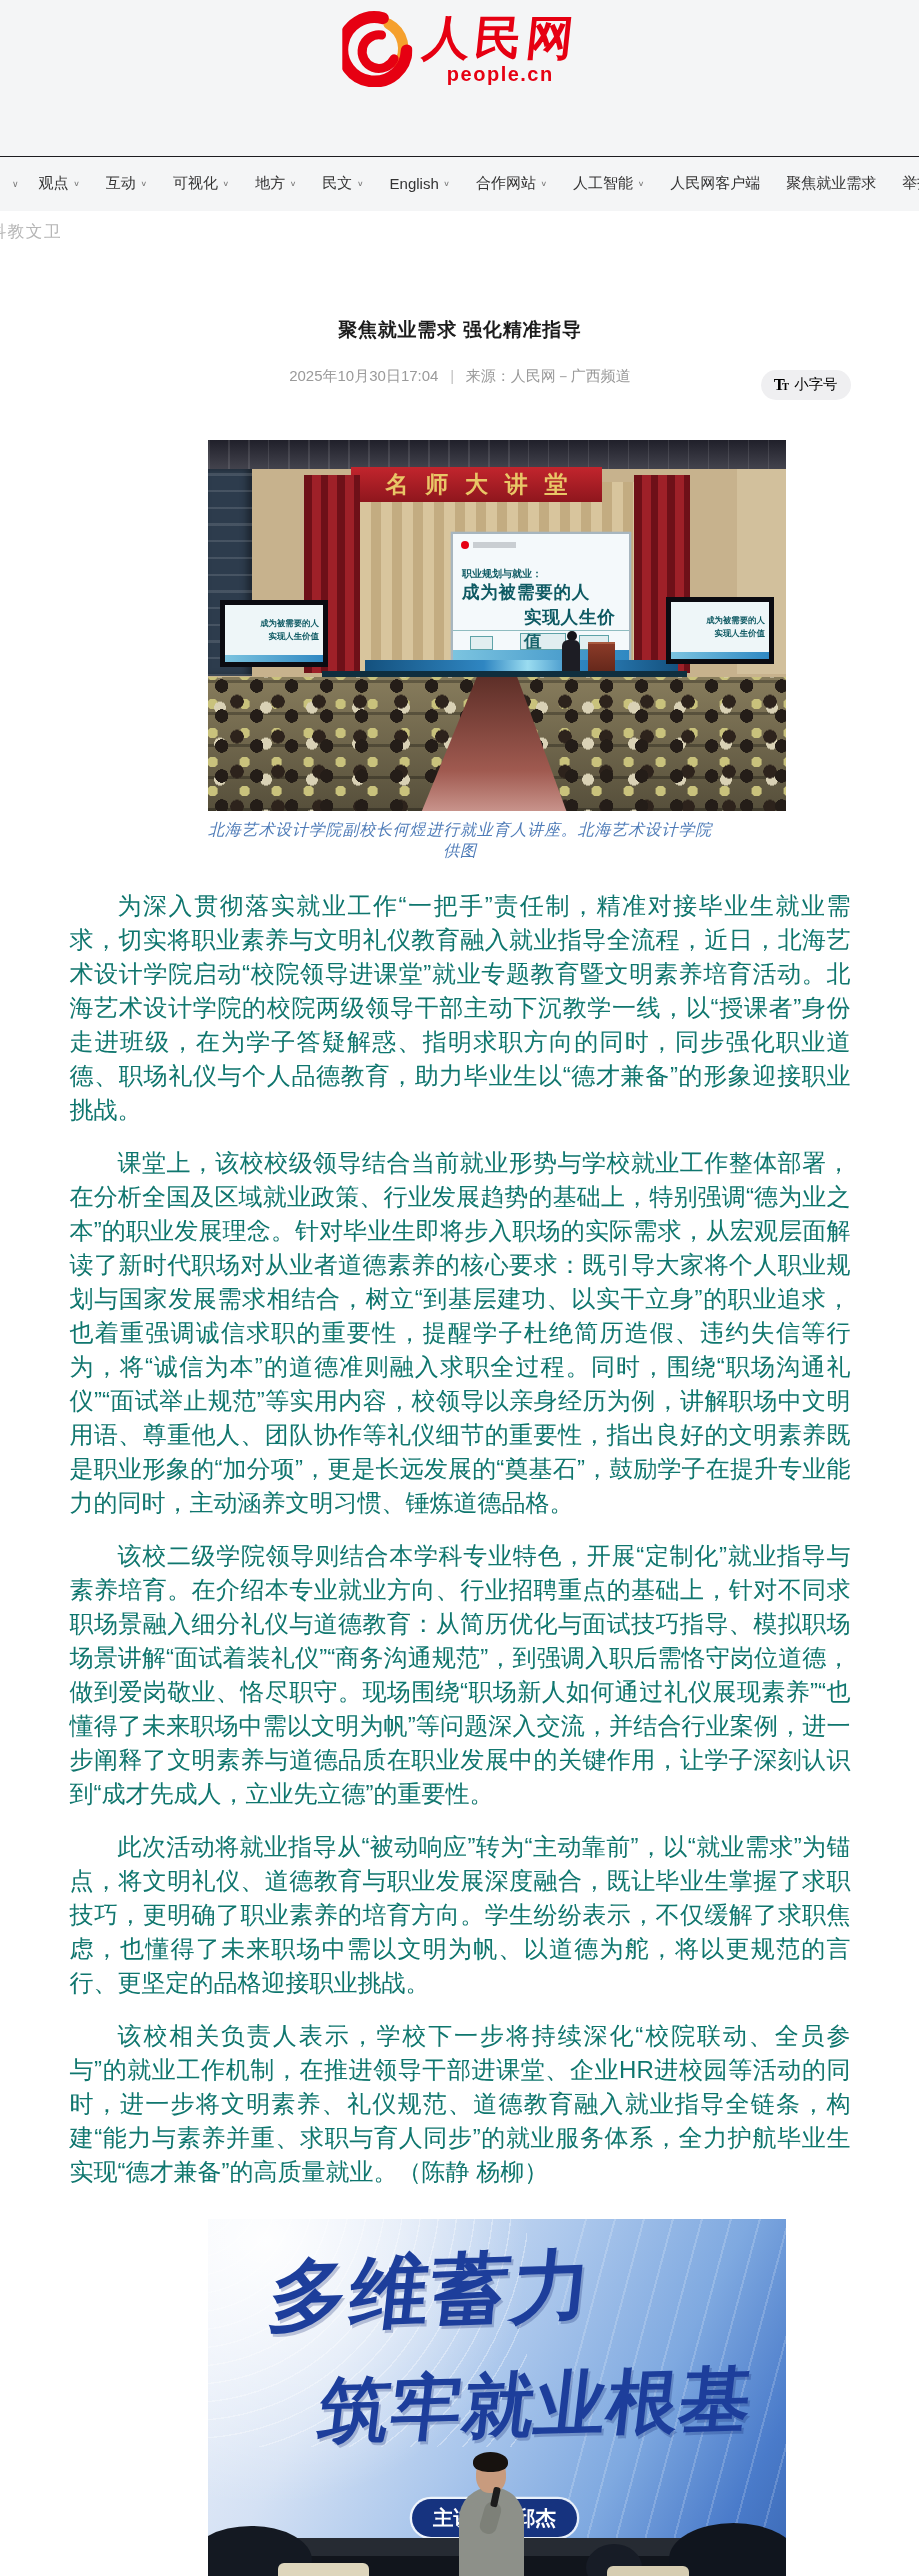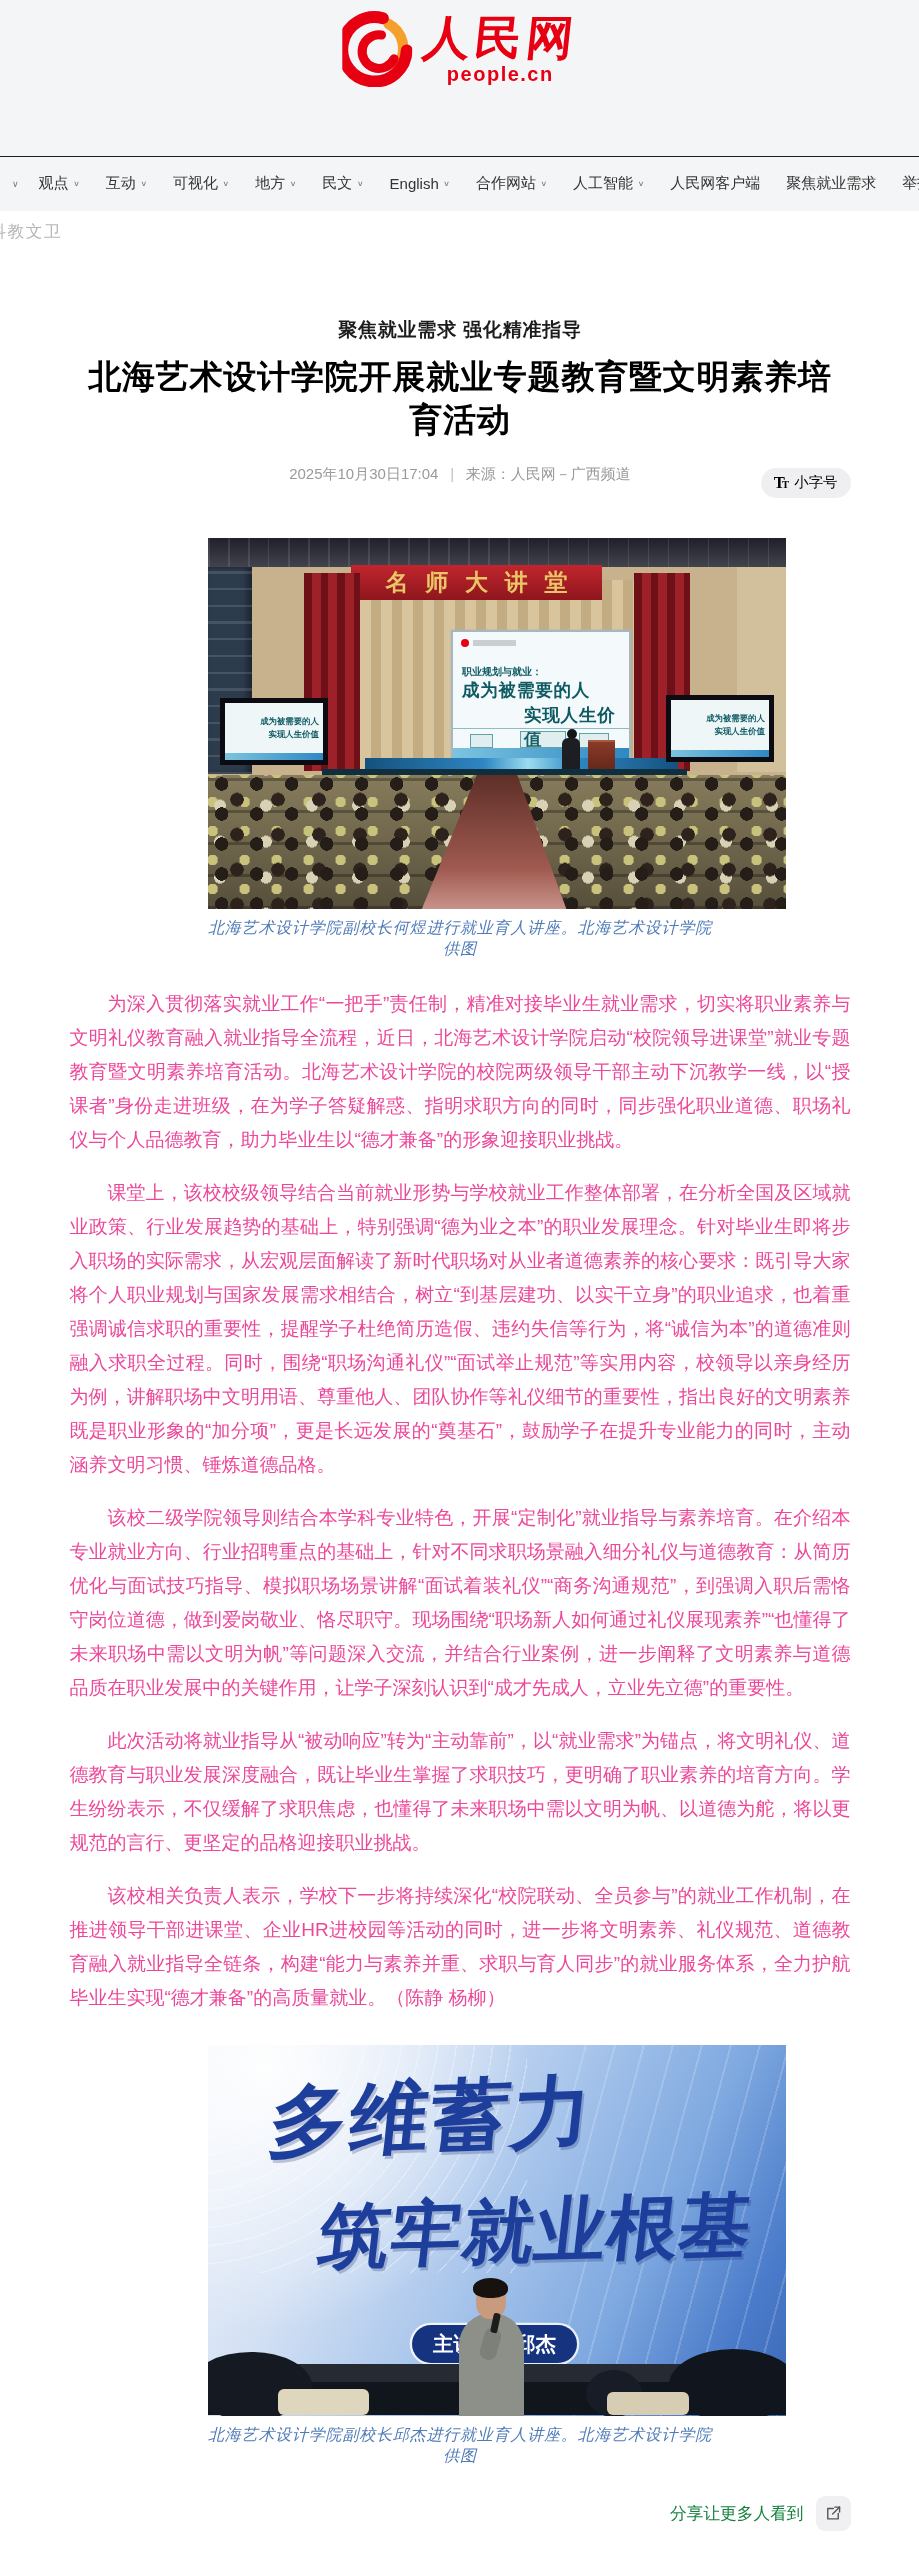--- a/index.html
+++ b/index.html
@@ -126,21 +126,21 @@
   .f2-deskL { position:absolute; left:70px; top:344px; width:91px; height:26px; border-radius:6px; background:#ded6bd; }
   .f2-deskR { position:absolute; right:97px; top:347px; width:82px; height:23px; border-radius:6px; background:#d6cdb2; }
   .f2-sp-body { position:absolute; left:251px; top:268px; width:65px; height:103px; background:#8d9089; border-radius:32px 32px 0 0; }
   .f2-sp-arm { position:absolute; left:274px; top:283px; width:16.7px; height:32px; background:#7d8078; border-radius:7.6px; transform:rotate(16deg); }
   .f2-sp-head { position:absolute; left:268px; top:239px; width:30px; height:35px; background:#c89b7e; border-radius:45%; }
   .f2-sp-hair { position:absolute; left:265px; top:233px; width:35px; height:20px; background:#17120f; border-radius:50% 50% 42% 42%; }
   .f2-mic { position:absolute; left:284px; top:268px; width:6.8px; height:20px; background:#1c1c1c; border-radius:2.3px; transform:rotate(12deg); }
 
   
   .article-body { margin-top:27px; }
-  .article-body p { font-size:19px; line-height:34px; color:#ec4899; text-align:justify; text-indent:2em; margin-bottom:19px; }
+  .article-body p { font-size:24px; line-height:34px; color:#0f766e; text-align:justify; text-indent:2em; margin-bottom:19px; }
 
   .editors { margin-top:16.7px; text-align:right; font-size:15px; color:#2b2b2b; }
   .share-row { margin-top:29px; display:flex; justify-content:flex-end; align-items:center; gap:12px; }
   .share-label { font-size:16.7px; color:#15803d; }
   .share-btn { width:35px; height:35px; border-radius:9px; background:#f0f0f2; display:flex; align-items:center; justify-content:center; cursor:pointer; }
 </style>
 </head>
 <body>
 
 <div id="page">
@@ -211,21 +211,20 @@
           <i></i>
         </span>
     </div>
   </div>
 
   <div class="breadcrumb">科教文卫</div>
 
   <div class="content">
 
     <div class="kicker">聚焦就业需求 强化精准指导</div>
-    <h1 class="title">北海艺术设计学院开展就业专题教育暨文明素养培育活动</h1>
 
     <div class="meta-row">
       <span>2025年10月30日17:04</span>
       <span class="meta-sep">|</span>
       <span>来源：人民网－广西频道</span>
       <span class="font-tool">
         <span><span class="t-big">T</span><span class="t-small">T</span></span>
         <span class="ft-label">小字号</span>
       </span>
     </div>

